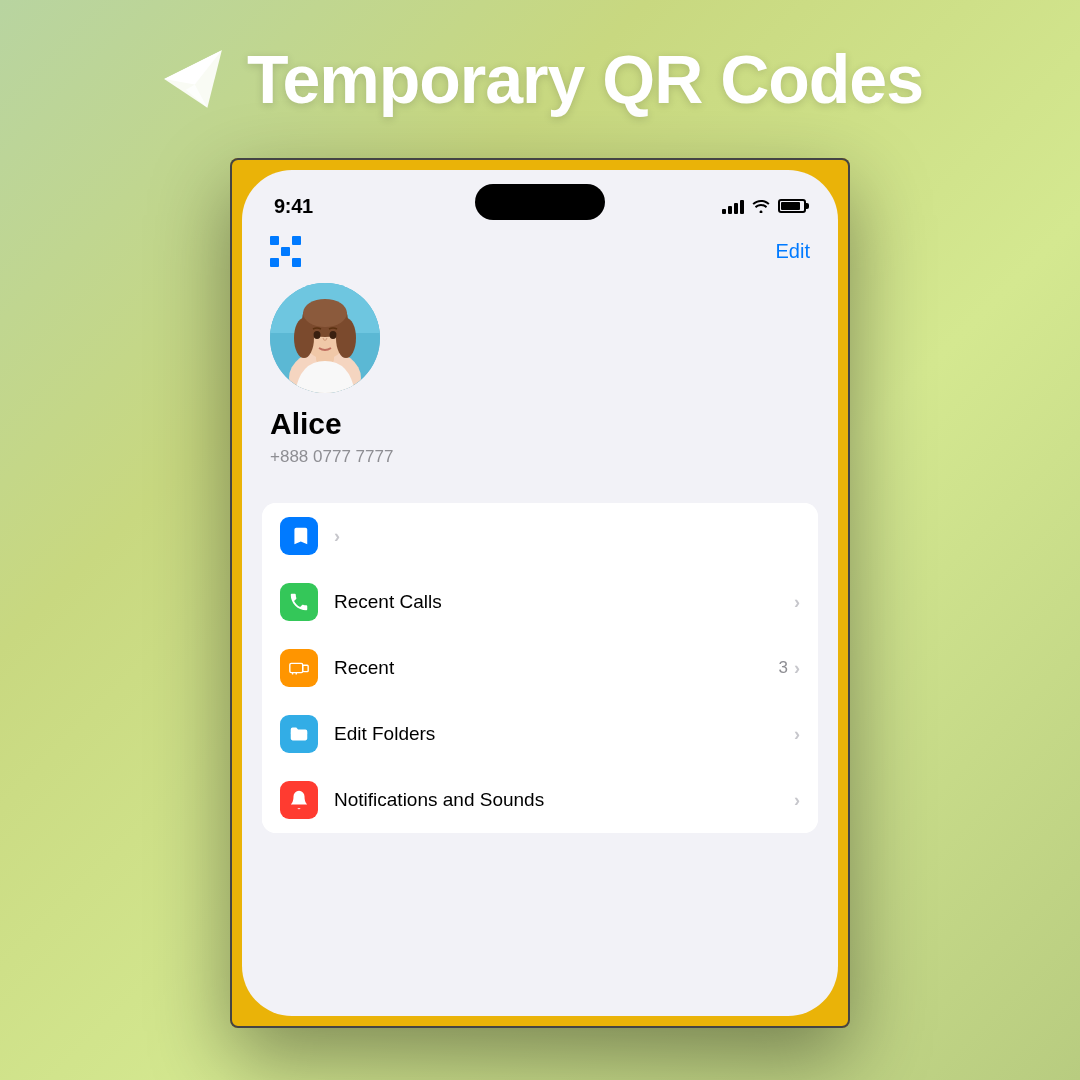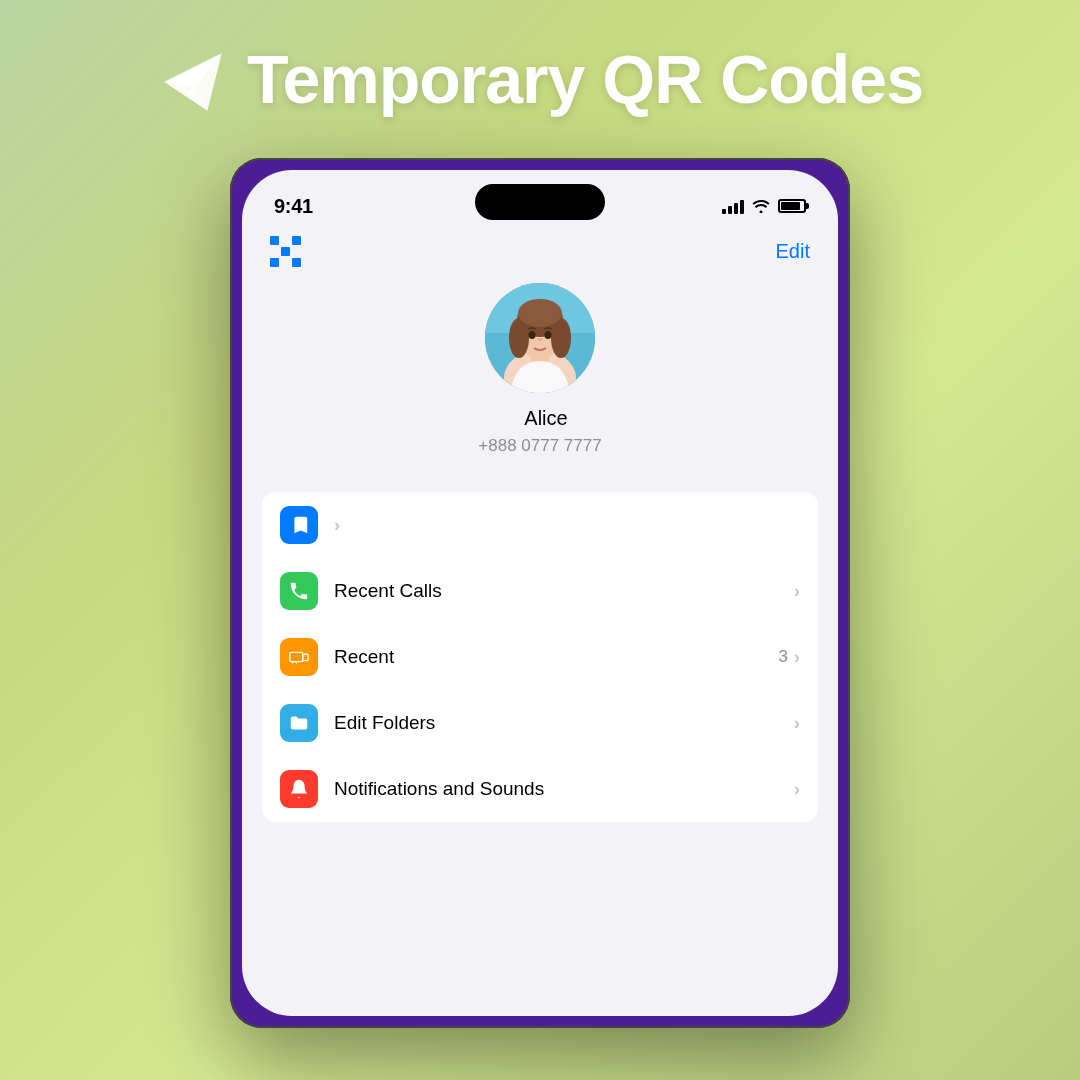--- a/index.html
+++ b/index.html
@@ -12,21 +12,21 @@
       background: linear-gradient(135deg, #b8d4a0 0%, #c8d880 30%, #d4e890 60%, #b8cc80 100%);
       display: flex;
       flex-direction: column;
       align-items: center;
       justify-content: flex-start;
       padding-top: 40px;
     }
 
     .header-title {
       display: flex;
-      align-items: flex-end;
+      align-items: center;
       gap: 18px;
       margin-bottom: 40px;
     }
 
     .telegram-icon {
       width: 72px;
       height: 72px;
     }
 
     .title-text {
@@ -34,22 +34,22 @@
       font-weight: 700;
       color: white;
       text-shadow: 0 2px 8px rgba(0,0,0,0.15);
       letter-spacing: -1px;
     }
 
     
     .phone-frame {
       width: 620px;
       height: 870px;
-      background: #4c1d95;
-      border-radius: 32px;
+      background: #eab308;
+      border-radius: 8px;
       padding: 12px;
       box-shadow: 0 30px 80px rgba(0,0,0,0.4), inset 0 0 0 2px #444;
       position: relative;
     }
 
     .phone-screen {
       width: 100%;
       height: 100%;
       background: #f2f2f7;
       border-radius: 50px;
@@ -132,21 +132,21 @@
       width: 85%;
       height: 100%;
       background: #000;
       border-radius: 1px;
     }
 
     
     .profile-section {
       display: flex;
       flex-direction: column;
-      align-items: center;
+      align-items: flex-start;
       padding: 10px 28px 20px;
       position: relative;
     }
 
     .top-bar {
       display: flex;
       justify-content: space-between;
       align-items: center;
       width: 100%;
       margin-bottom: 16px;
@@ -184,25 +184,24 @@
       width: 110px;
       height: 110px;
       border-radius: 55px;
       overflow: hidden;
       margin-bottom: 14px;
       background: linear-gradient(180deg, #87CEEB 0%, #5BA3C9 100%);
       position: relative;
     }
 
     .profile-name {
-      font-size: 20px;
-      font-weight: 400;
+      font-size: 30px;
+      font-weight: 700;
       color: #000;
       margin-bottom: 6px;
-      margin-left: 12px;
     }
 
     .profile-phone {
       font-size: 17px;
       color: #8e8e93;
       font-weight: 400;
     }
 
     
     .menu-list {

